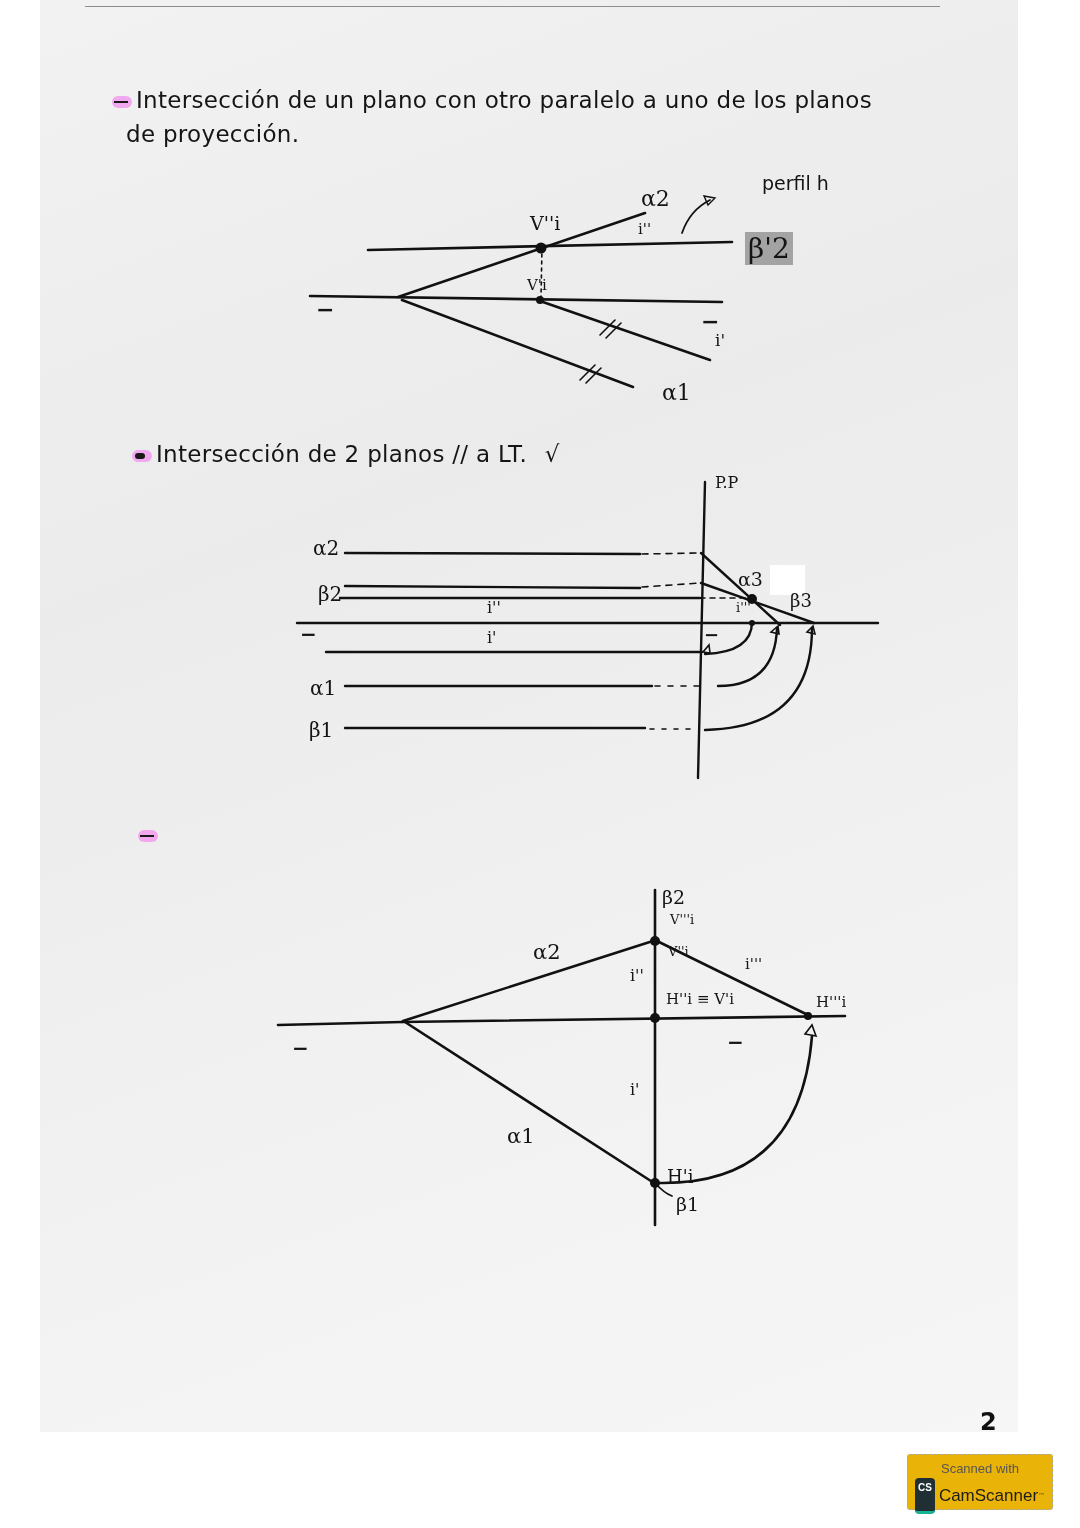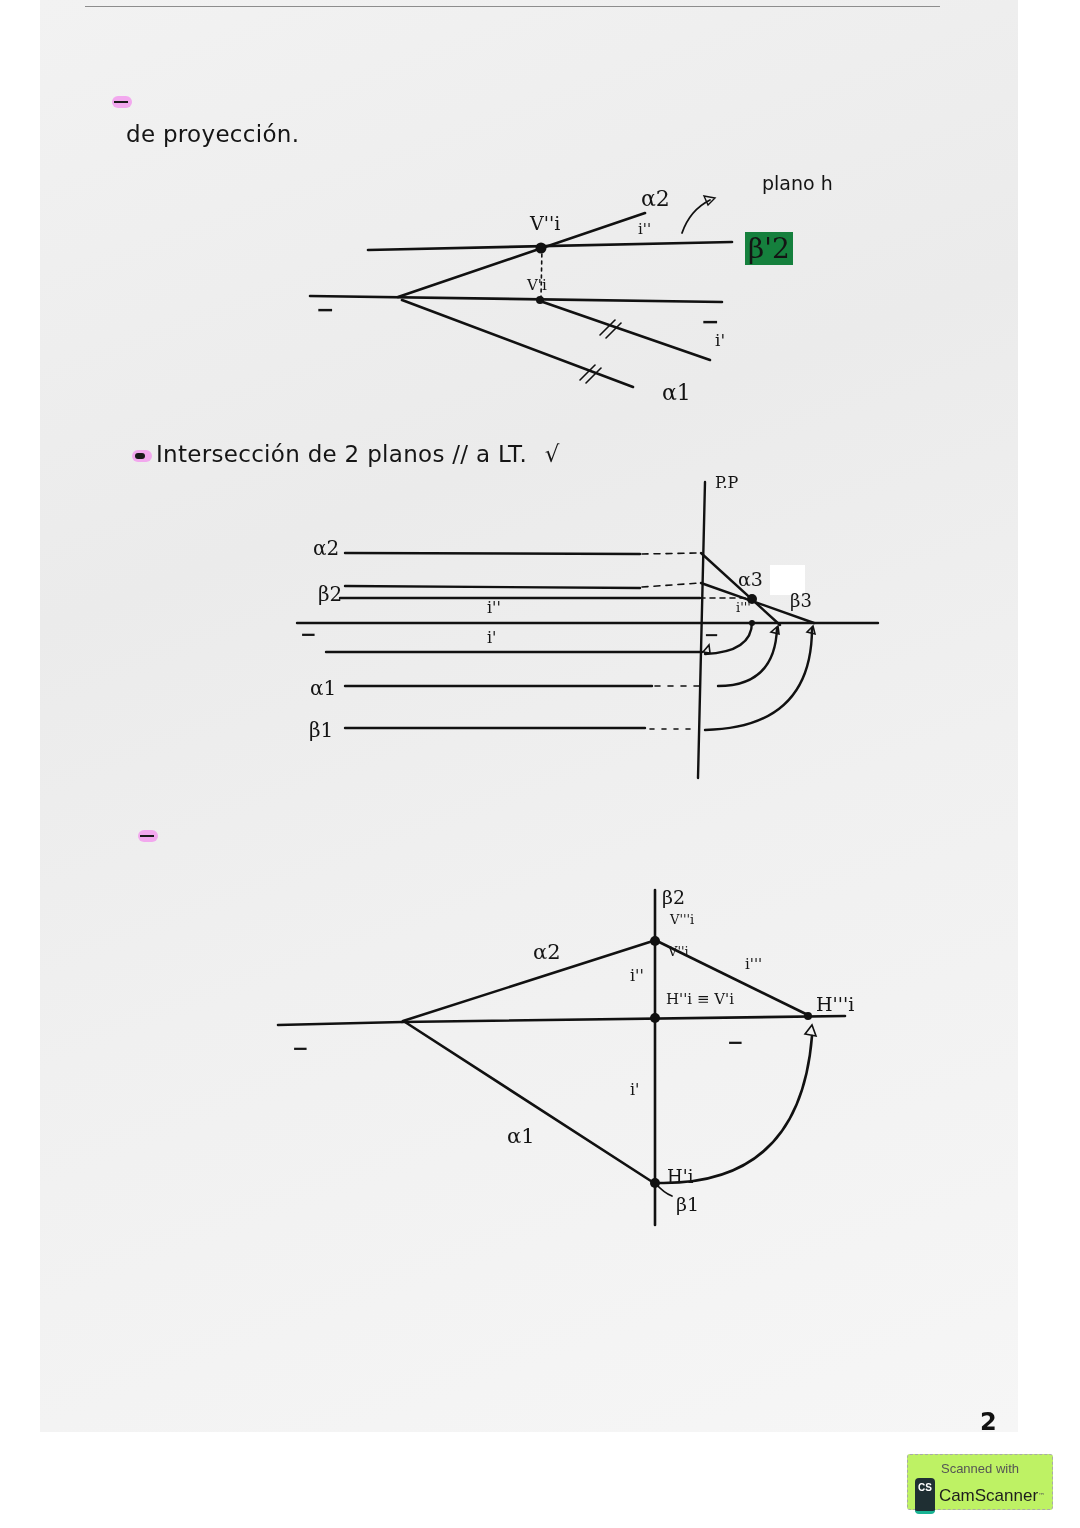--- a/index.html
+++ b/index.html
@@ -33,40 +33,40 @@
   .lbl {
     position:absolute; color:#141414; white-space:nowrap;
     font-family:"DejaVu Serif", serif; 
   }
   .page-number {
     position:absolute; left:980px; top:1408px; font-size:24px; font-weight:bold; color:#111;
     font-family:"DejaVu Sans", sans-serif;
   }
   .watermark {
     position:absolute; left:907px; top:1454px; width:146px; height:56px;
-    border:1.5px dashed #a9a9a9; border-radius:3px; background:#bef264;
+    border:1.5px dashed #a9a9a9; border-radius:3px; background:#eab308;
     box-sizing:border-box; text-align:center;
   }
   .wm-top { font-size:13px; color:#555; margin-top:6px; font-family:"Liberation Sans", sans-serif; }
   .wm-row { display:flex; align-items:center; justify-content:center; margin-top:2px; }
   .wm-logo {
     width:20px; height:36px; background:#1f2f33; border-radius:4px; color:#fff; font-size:10px;
     font-weight:bold; line-height:20px; margin-right:4px; border-bottom:3px solid #19b394; box-sizing:border-box;
     font-family:"Liberation Sans", sans-serif;
   }
   .wm-brand { font-size:17px; color:#1d1d1d; font-family:"Liberation Sans", sans-serif; }
 </style>
 </head>
 <body>
 
 <div class="paper"></div>
 <div class="paper-topline"></div>
 
 <div class="heading" style="left:112px; top:82px;">
-  <span class="bullet"></span>
+  <span class="bullet"></span><span>Intersección de un plano con otro paralelo a uno de los planos</span>
 </div>
 <div class="heading" style="left:126px; top:116px;">
   <span>de proyección.</span>
 </div>
 
 <svg class="diagram" width="1080" height="1528">
   <g stroke="#111" stroke-width="2.6" fill="none" stroke-linecap="round">
 
     <line x1="368" y1="250" x2="732" y2="242"></line>
 
@@ -155,22 +155,22 @@
     <circle cx="655" cy="941" r="5"></circle>
     <circle cx="655" cy="1018" r="5"></circle>
     <circle cx="808" cy="1016" r="4"></circle>
     <circle cx="655" cy="1183" r="5"></circle>
   </g>
 </svg>
 
 <div class="lbl" style="left:530px; top:212px; font-size:19px;">V''i</div>
 <div class="lbl" style="left:641px; top:186px; font-size:22px;">α2</div>
 <div class="lbl" style="left:638px; top:220px; font-size:15px;">i''</div>
-<div class="lbl" style="left:762px; top:172px; font-size:19px; font-style:normal; font-family:'DejaVu Sans', sans-serif;">plano h</div>
-<div class="lbl" style="left:745px; top:232px; font-size:28px; background:#15803d; padding:0 3px;">β'2</div>
+<div class="lbl" style="left:762px; top:172px; font-size:19px; font-style:normal; font-family:'DejaVu Sans', sans-serif;">perfil h</div>
+<div class="lbl" style="left:745px; top:232px; font-size:28px; background:#a3a3a3; padding:0 3px;">β'2</div>
 <div class="lbl" style="left:527px; top:276px; font-size:15px;">V'i</div>
 <div class="lbl" style="left:316px; top:296px; font-size:22px; font-weight:bold;">−</div>
 <div class="lbl" style="left:701px; top:308px; font-size:22px; font-weight:bold;">−</div>
 <div class="lbl" style="left:715px; top:330px; font-size:17px;">i'</div>
 <div class="lbl" style="left:662px; top:380px; font-size:22px;">α1</div>
 
 <div class="heading" style="left:132px; top:436px;">
   <span class="bullet dot"></span><span>Intersección de 2 planos // a LT.</span>
   <span style="margin-left:10px;">√</span>
 </div>
@@ -192,21 +192,21 @@
   <span class="bullet"></span>
 </div>
 
 <div class="lbl" style="left:662px; top:886px; font-size:19px;">β2</div>
 <div class="lbl" style="left:670px; top:912px; font-size:13px;">V'''i</div>
 <div class="lbl" style="left:668px; top:944px; font-size:13px;">V''i</div>
 <div class="lbl" style="left:533px; top:940px; font-size:21px;">α2</div>
 <div class="lbl" style="left:630px; top:966px; font-size:16px;">i''</div>
 <div class="lbl" style="left:745px; top:955px; font-size:15px;">i'''</div>
 <div class="lbl" style="left:666px; top:990px; font-size:15px;">H''i ≡ V'i</div>
-<div class="lbl" style="left:816px; top:993px; font-size:19px;">H'''i</div>
+<div class="lbl" style="left:816px; top:993px; font-size:15px;">H'''i</div>
 <div class="lbl" style="left:292px; top:1036px; font-size:20px; font-weight:bold;">−</div>
 <div class="lbl" style="left:727px; top:1030px; font-size:20px; font-weight:bold;">−</div>
 <div class="lbl" style="left:630px; top:1080px; font-size:16px;">i'</div>
 <div class="lbl" style="left:507px; top:1124px; font-size:21px;">α1</div>
 <div class="lbl" style="left:667px; top:1166px; font-size:18px;">H'i</div>
 <div class="lbl" style="left:676px; top:1193px; font-size:19px;">β1</div>
 
 <div class="page-number">2</div>
 
 <div class="watermark">

